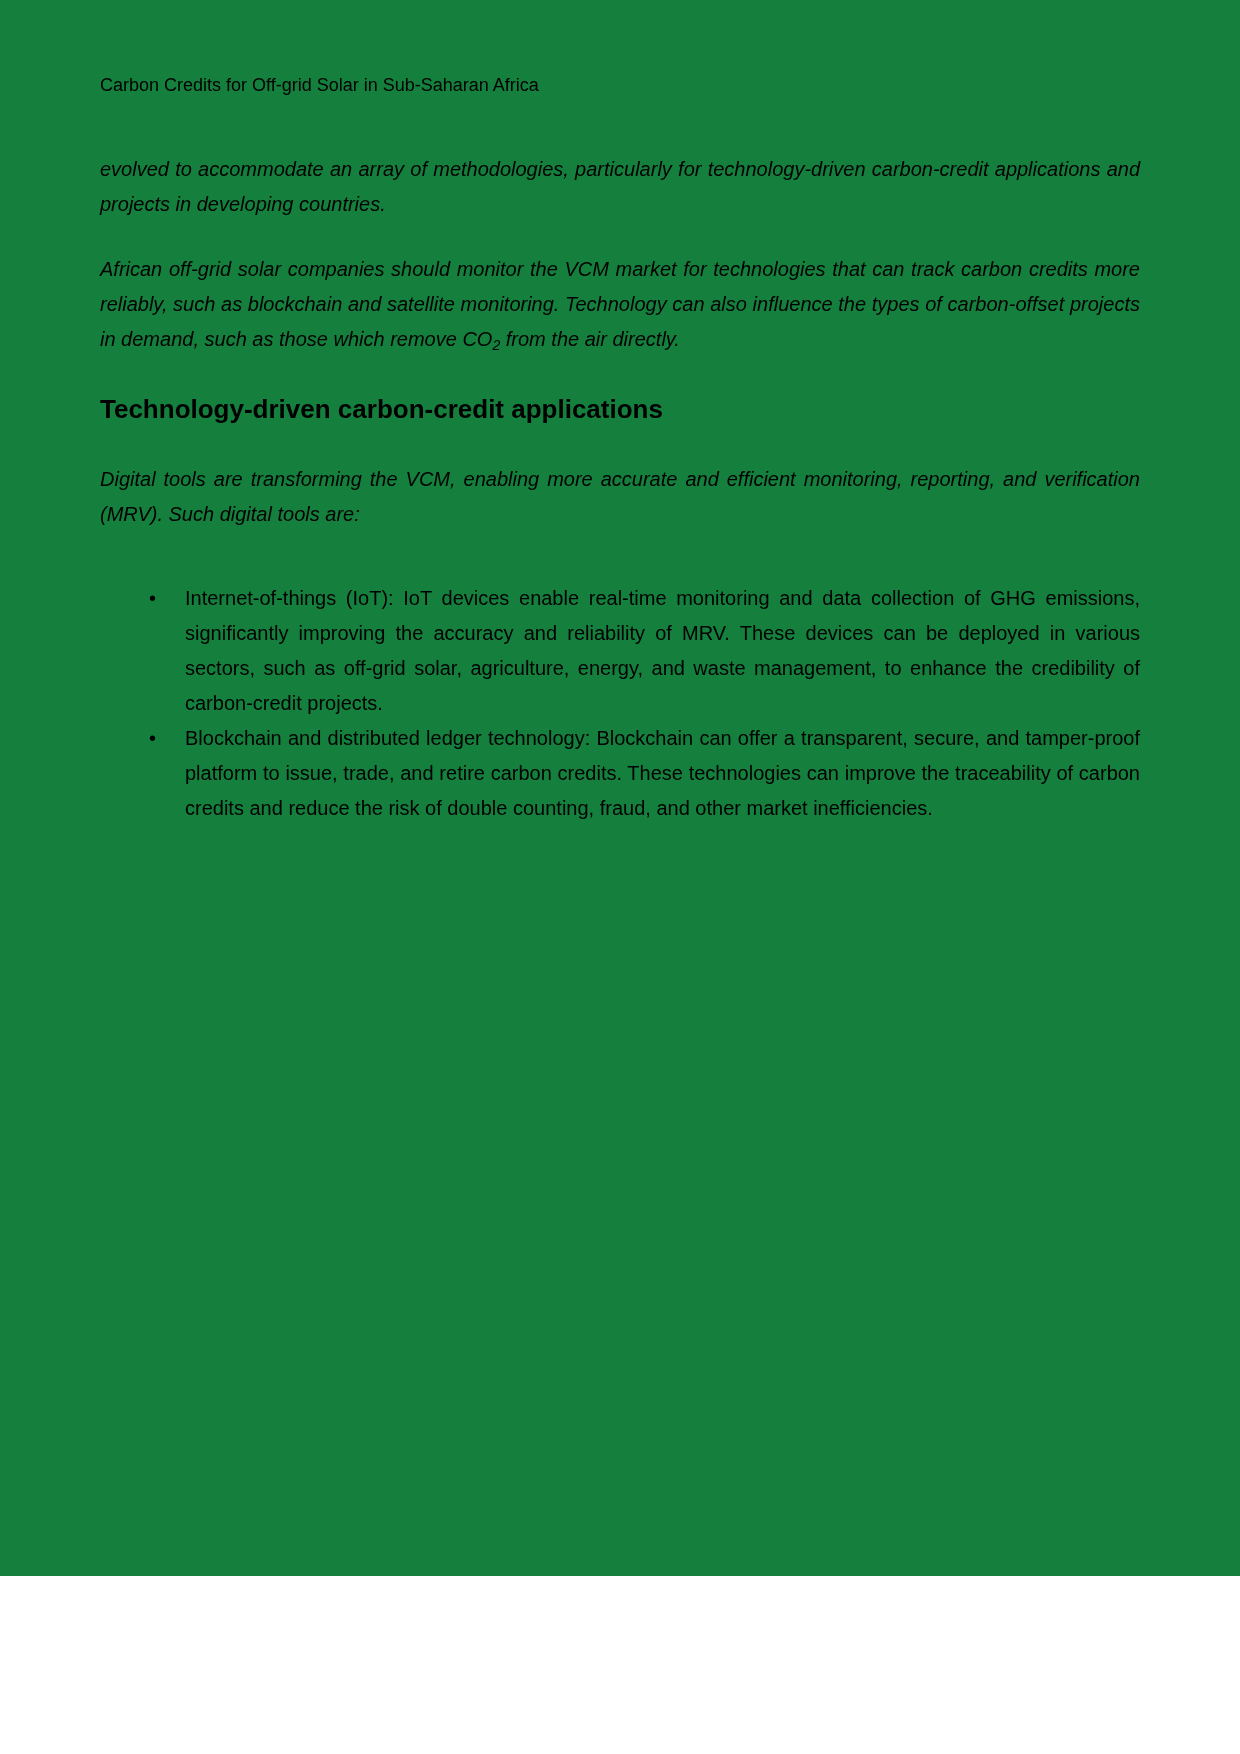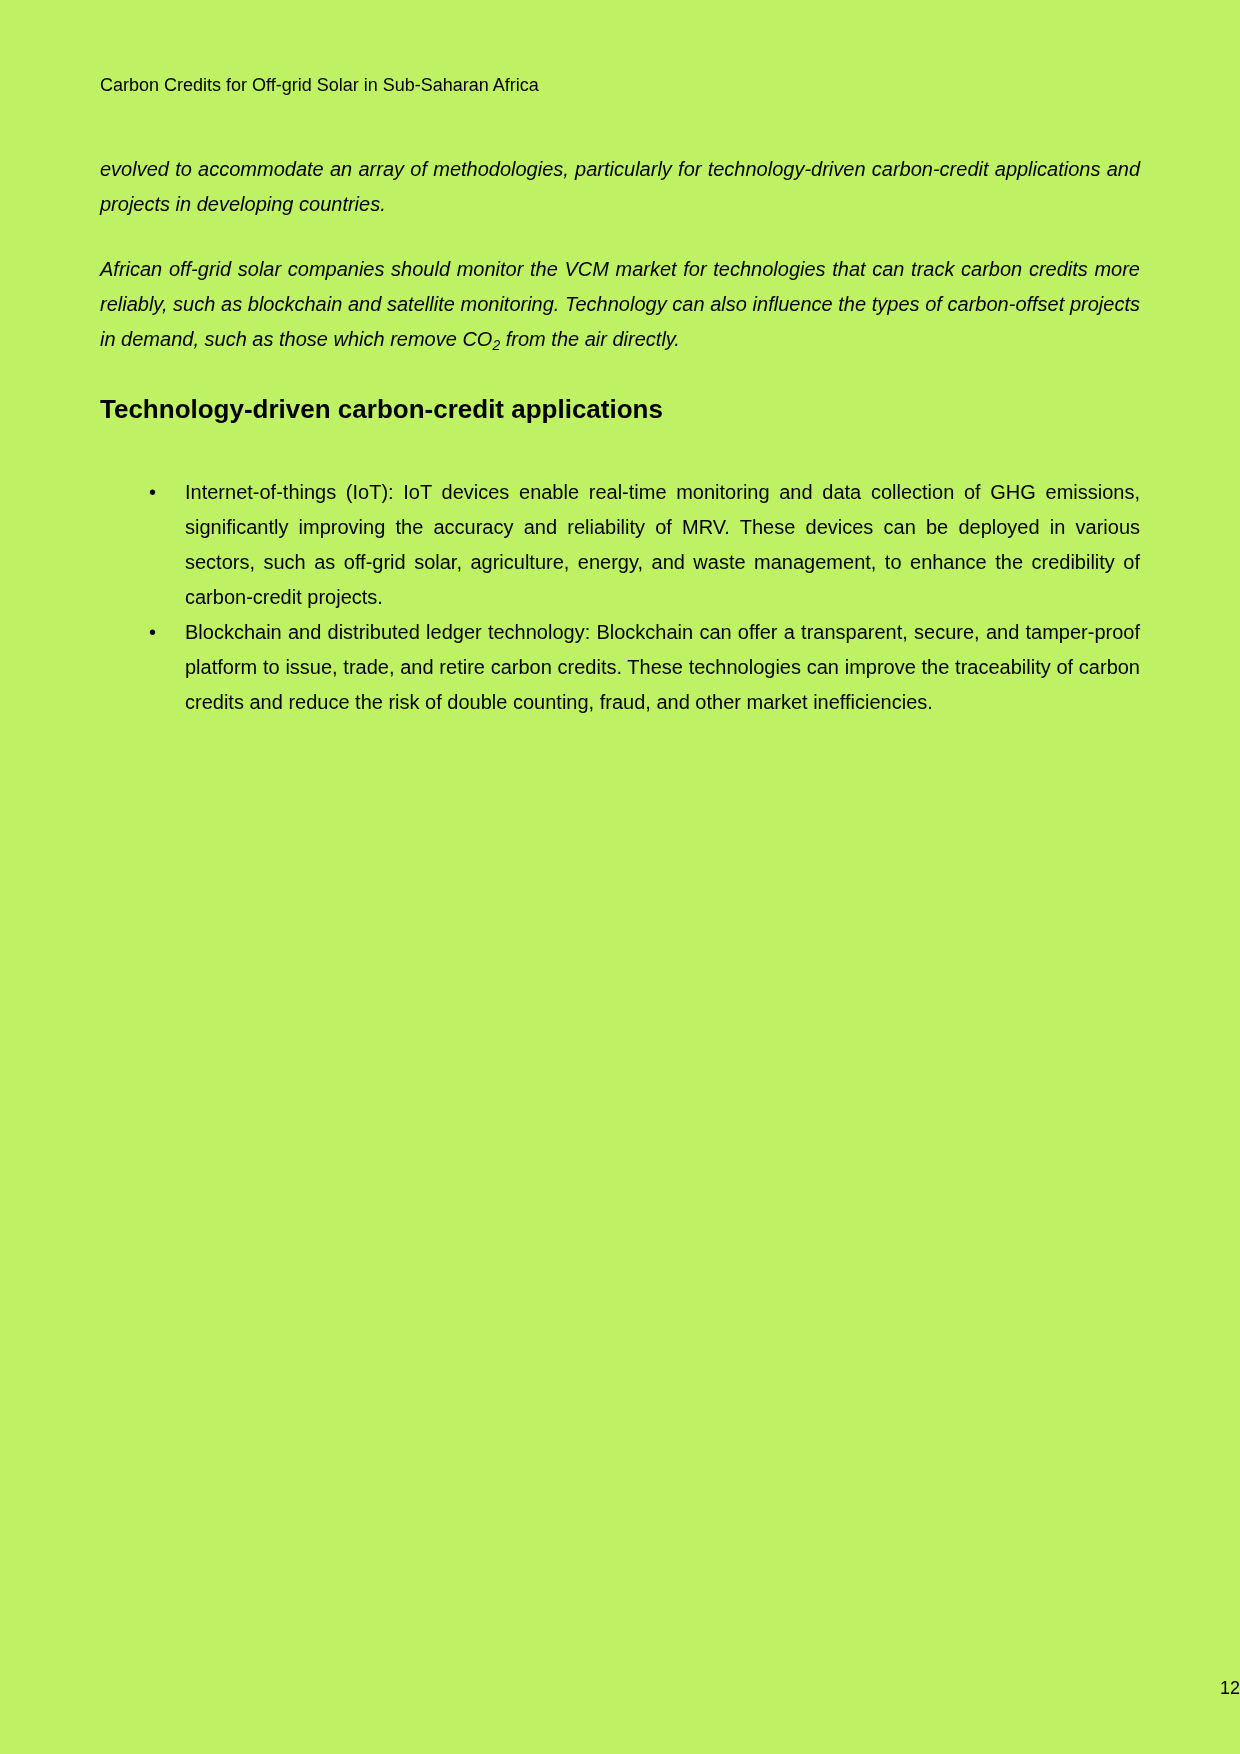--- a/index.html
+++ b/index.html
@@ -3,22 +3,22 @@
 <meta charset="utf-8">
 <style>
   html, body {
     margin: 0;
     padding: 0;
     background: #ffffff;
   }
   .page {
     position: relative;
     width: 1240px;
-    height: 1754px;
-    background: #bef264;
+    height: 1576px;
+    background: #15803d;
     box-sizing: border-box;
     padding: 73px 100px 8px 100px;
     font-family: "Liberation Sans", "DejaVu Sans", sans-serif;
     color: #000000;
     overflow: hidden;
   }
   .page-header {
     font-size: 18px;
     line-height: 24px;
     color: #000000;
@@ -88,20 +88,21 @@
   </header>
 
   <main>
 
     <p class="body-text para-continuation">evolved to accommodate an array of methodologies, particularly for technology-driven carbon-credit applications and projects in developing countries.</p>
 
     <p class="body-text para-vcm"><span>African off-grid solar companies should monitor the VCM market for technologies that can track carbon credits more reliably, such as blockchain and satellite monitoring. Technology can also influence the types of carbon-offset projects in demand, such as those which remove CO</span><sub class="co2-sub">2</sub><span> from the air directly.</span></p>
 
     <h1 class="section-heading">Technology-driven carbon-credit applications</h1>
 
+    <p class="body-text para-digital">Digital tools are transforming the VCM, enabling more accurate and efficient monitoring, reporting, and verification (MRV). Such digital tools are:</p>
 
     <ul class="bullet-list">
       <li class="bullet-item">
         <span>Internet-of-things (IoT): IoT devices enable real-time monitoring and data collection of GHG emissions, significantly improving the accuracy and reliability of MRV. These devices can be deployed in various sectors, such as off-grid solar, agriculture, energy, and waste management, to enhance the credibility of carbon-credit projects.</span>
       </li>
       <li class="bullet-item">
         <span>Blockchain and distributed ledger technology: Blockchain can offer a transparent, secure, and tamper-proof platform to issue, trade, and retire carbon credits. These technologies can improve the traceability of carbon credits and reduce the risk of double counting, fraud, and other market inefficiencies.</span>
       </li>
     </ul>
 

